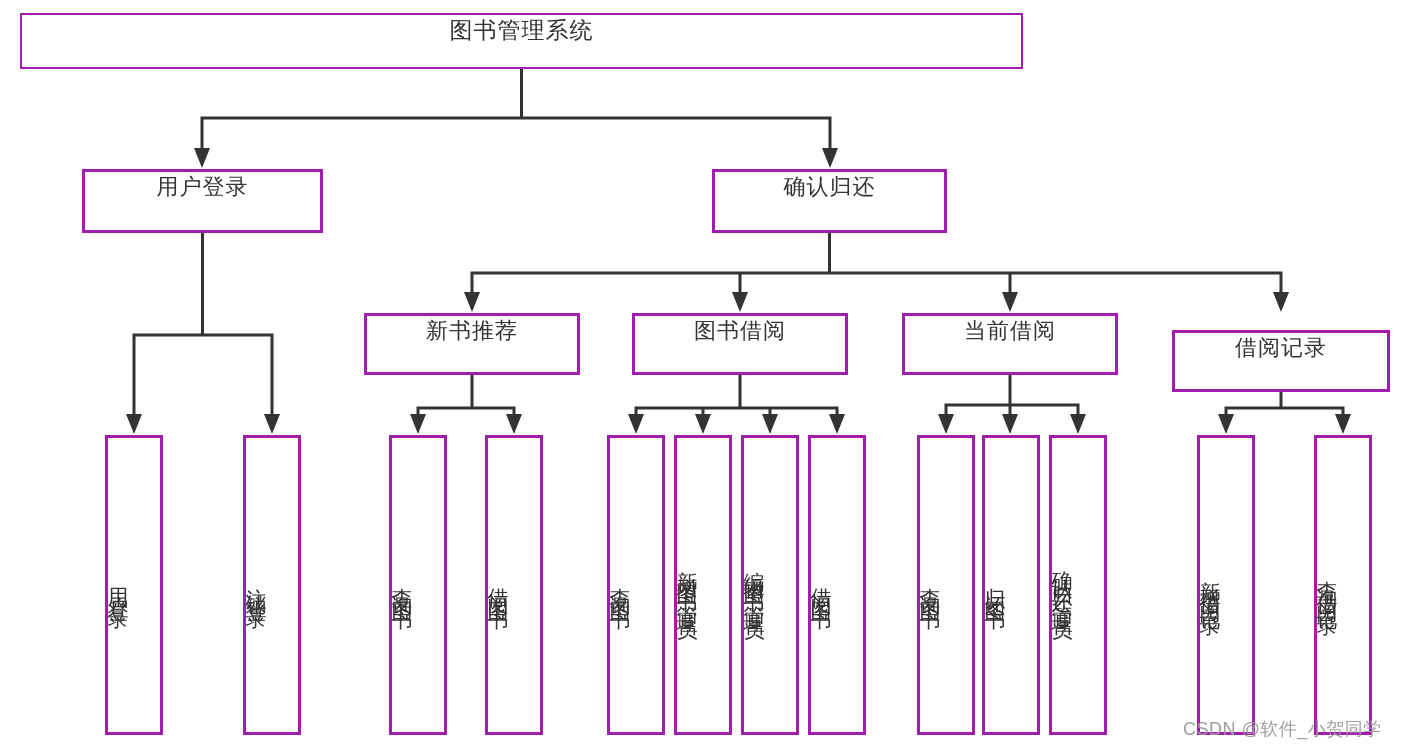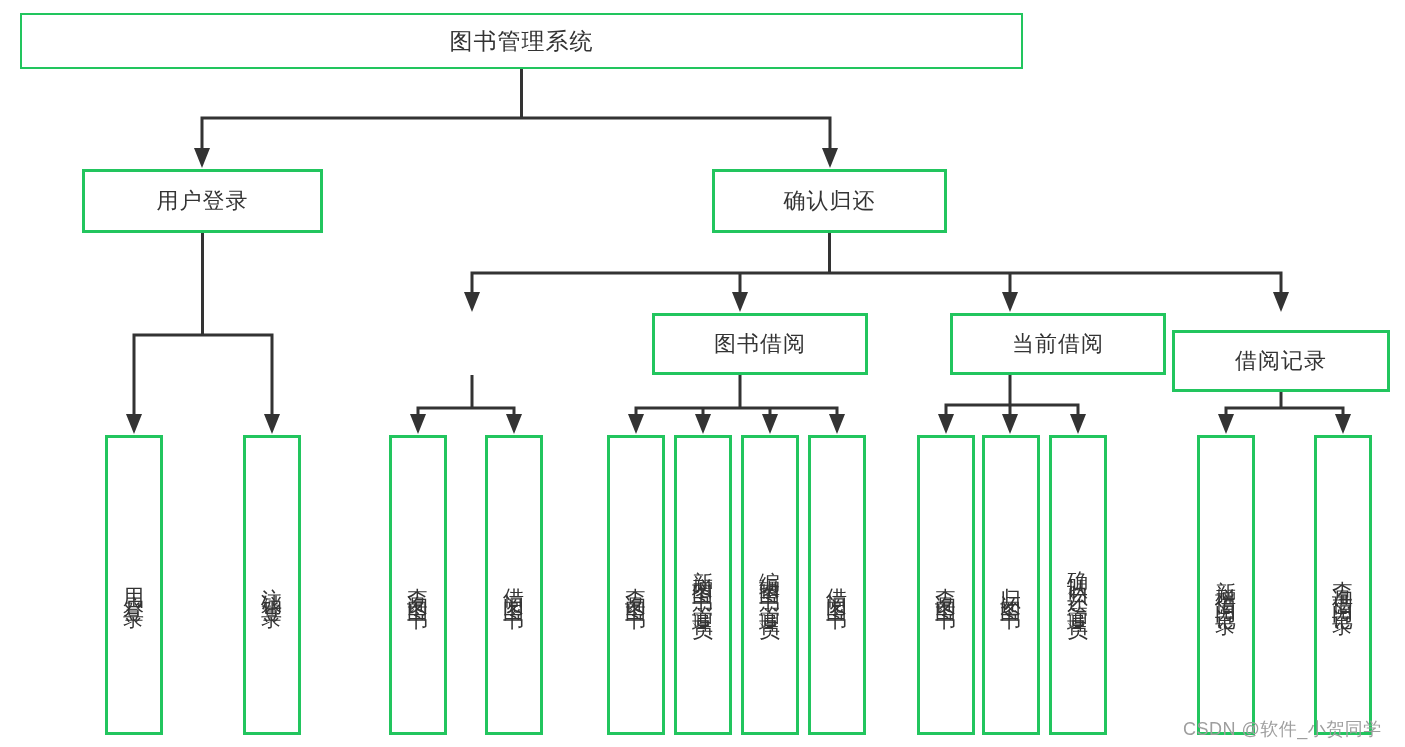--- a/index.html
+++ b/index.html
@@ -12,37 +12,36 @@
     overflow: hidden;
   }
   .connectors {
     position: absolute;
     left: 0; top: 0;
     width: 1405px; height: 747px;
   }
   .node {
     position: absolute;
     box-sizing: border-box;
-    border: 3px solid #22c55e;
+    border: 3px solid #a21caf;
     background: #ffffff;
     color: #333333;
     display: flex;
-    align-items: center;
     justify-content: center;
     font-size: 22px;
     letter-spacing: 1px;
     text-align: center;
   }
   .n-root  { left: 20px;  top: 13px;  width: 1003px; height: 56px; border-width: 2px; font-size: 23px; }
   .n-login { left: 82px;  top: 169px; width: 241px;  height: 64px; }
   .n-mgmt  { left: 712px; top: 169px; width: 235px;  height: 64px; }
   .n-l3    { top: 313px;  width: 216px; height: 62px; }
   .n-l3-0  { left: 364px; }
-  .n-l3-1  { left: 652px; }
-  .n-l3-2  { left: 902px; margin-left: 48px; }
+  .n-l3-1  { left: 632px; }
+  .n-l3-2  { left: 902px; }
   .n-l3-3  { left: 1172px; width: 218px; margin-top: 17px; }
   .leaf {
     top: 435px;
     width: 58px;
     height: 300px;
     writing-mode: vertical-lr;
     text-orientation: mixed;
     font-size: 21px;
     letter-spacing: 7px;
     line-height: 1;
@@ -132,20 +131,23 @@
     <span>图书管理系统</span>
   </div>
 
   <div class="node n-login">
     <span>用户登录</span>
   </div>
   <div class="node n-mgmt">
     <span>确认归还</span>
   </div>
 
+  <div class="node n-l3 n-l3-0">
+    <span>新书推荐</span>
+  </div>
   <div class="node n-l3 n-l3-1">
     <span>图书借阅</span>
   </div>
   <div class="node n-l3 n-l3-2">
     <span>当前借阅</span>
   </div>
   <div class="node n-l3 n-l3-3">
     <span>借阅记录</span>
   </div>
 

